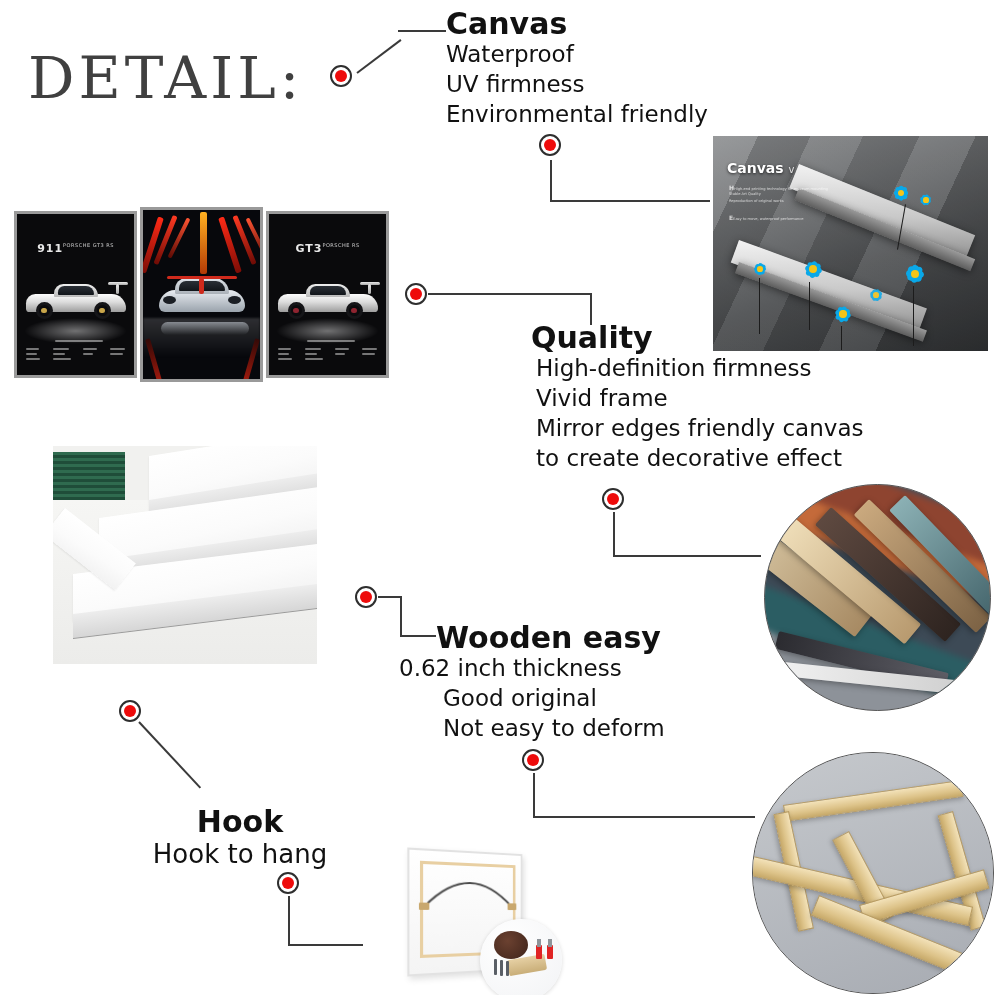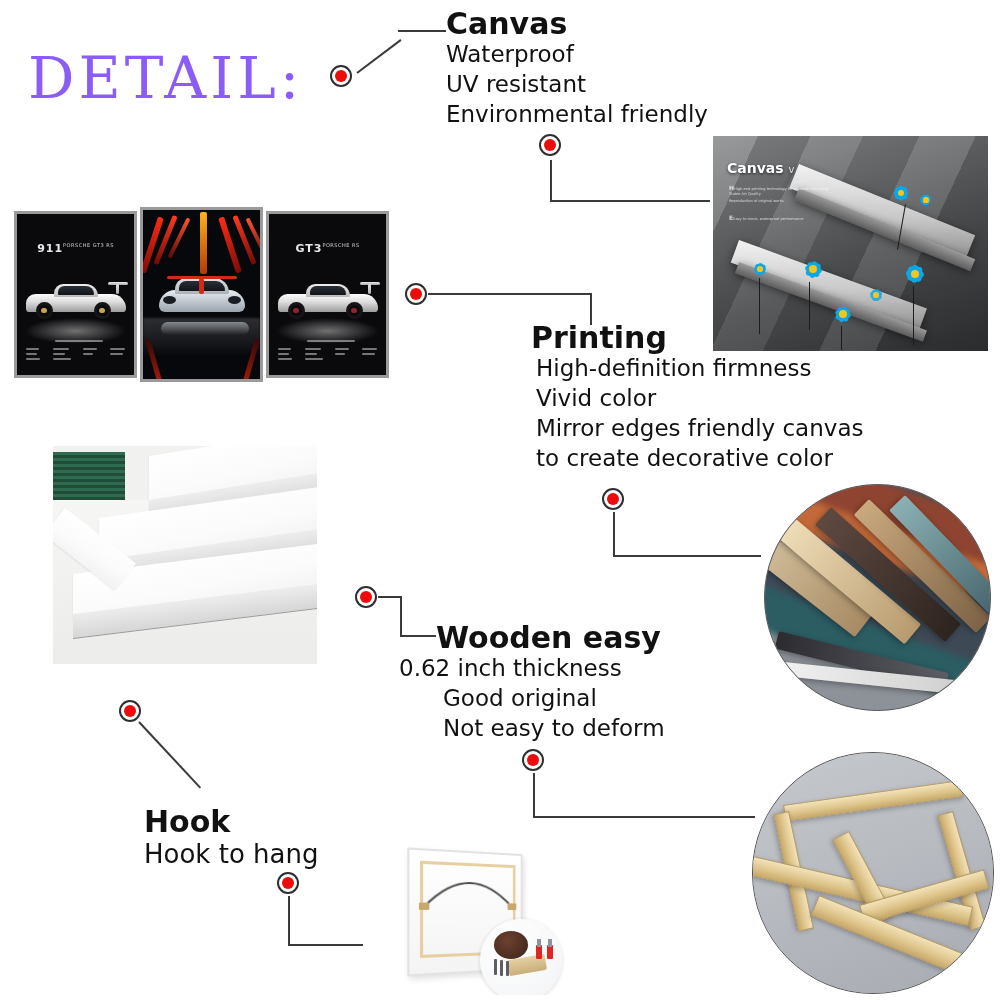--- a/index.html
+++ b/index.html
@@ -20,41 +20,41 @@
   }
 
   
   .detail-title {
     position: absolute;
     left: 28px;
     top: 44px;
     font-family: "DejaVu Serif", serif;
     font-size: 58px;
     letter-spacing: 4px;
-    color: #8b5cf6;
+    color: #404040;
     white-space: nowrap;
   }
 
   
   .callout { position: absolute; color: #111; }
   .callout .head {
     font-family: "DejaVu Sans", sans-serif;
     font-weight: bold;
     font-size: 30px;
     line-height: 1.08;
     white-space: nowrap;
   }
   .callout .line {
     font-family: "DejaVu Sans", sans-serif;
     font-size: 23px;
     line-height: 1.30;
     white-space: nowrap;
   }
   .callout.center .line,
-  .callout.center .head { text-align: left; }
+  .callout.center .head { text-align: center; }
 
   
   .dot {
     position: absolute;
     width: 22px;
     height: 22px;
     border-radius: 50%;
     background: #ffffff;
     border: 2px solid #2e2e2e;
     box-sizing: border-box;
@@ -292,30 +292,30 @@
 </head>
 <body>
 
 <div id="stage">
 
   <div class="detail-title">DETAIL:</div>
 
   <div class="callout" style="left:446px; top:8px;">
     <div class="head">Canvas</div>
     <div class="line">Waterproof</div>
-    <div class="line">UV resistant</div>
+    <div class="line">UV firmness</div>
     <div class="line">Environmental friendly</div>
   </div>
 
   <div class="callout" style="left:531px; top:322px;">
-    <div class="head">Printing</div>
+    <div class="head">Quality</div>
     <div class="line" style="margin-left:5px;">High-definition firmness</div>
-    <div class="line" style="margin-left:5px;">Vivid color</div>
+    <div class="line" style="margin-left:5px;">Vivid frame</div>
     <div class="line" style="margin-left:5px;">Mirror edges friendly canvas</div>
-    <div class="line" style="margin-left:5px;">to create decorative color</div>
+    <div class="line" style="margin-left:5px;">to create decorative effect</div>
   </div>
 
   <div class="callout" style="left:399px; top:622px;">
     <div class="head" style="margin-left:37px;">Wooden easy</div>
     <div class="line">0.62 inch thickness</div>
     <div class="line" style="margin-left:44px;">Good original</div>
     <div class="line" style="margin-left:44px;">Not easy to deform</div>
   </div>
 
   <div class="callout center" style="left:144px; top:806px; width:192px;">

